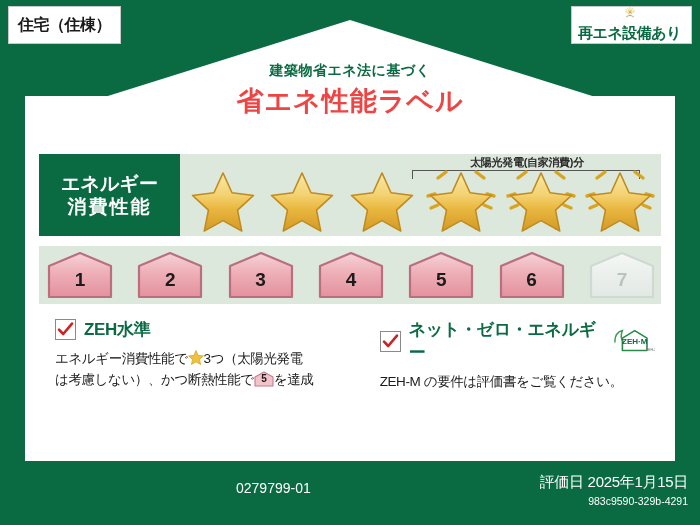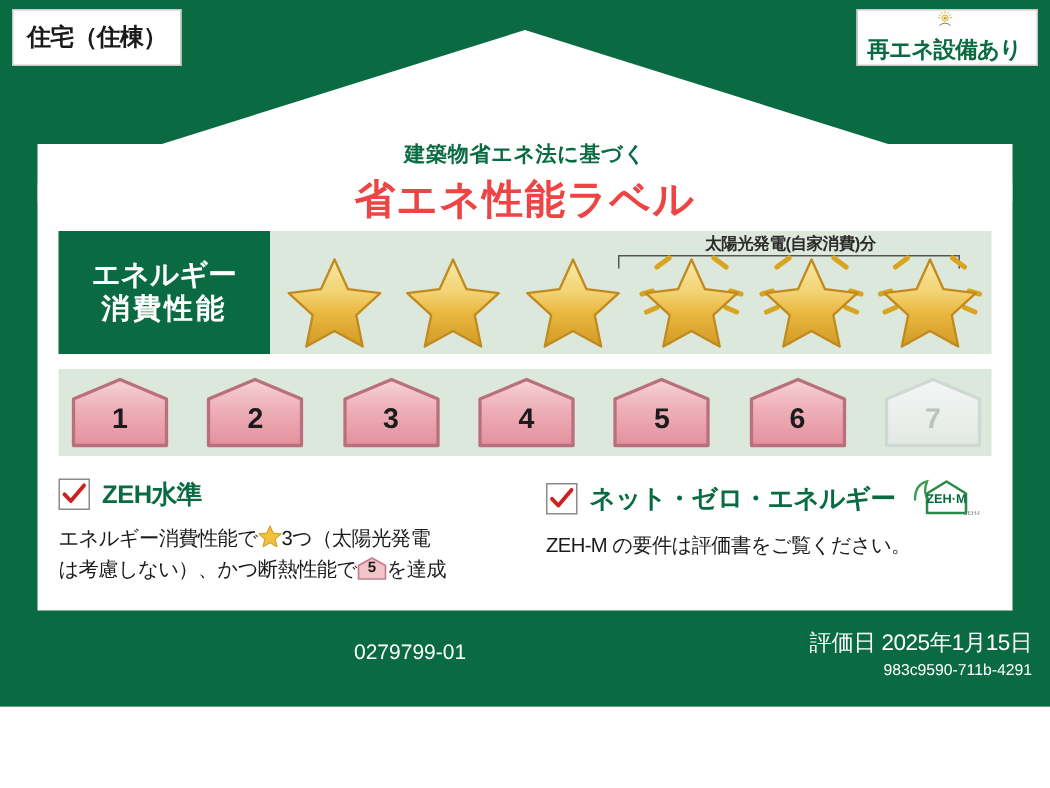--- a/index.html
+++ b/index.html
@@ -8,21 +8,21 @@
     width: 700px;
     height: 525px;
     overflow: hidden;
     font-family: "Liberation Sans", "DejaVu Sans", sans-serif;
     background: #ffffff;
   }
 
   #label-root {
     position: relative;
     width: 700px;
-    height: 471px;
+    height: 525px;
     background: #0a6b43;
     overflow: hidden;
     text-decoration: underline;
   }
 
   
   .header-band {
     position: absolute;
     left: 0; top: 0;
     width: 700px; height: 132px;
@@ -81,21 +81,20 @@
     left: 25px; top: 96px;
     width: 650px; height: 365px;
     background: #ffffff;
   }
 
   .title-wrap {
     position: absolute;
     left: 0; top: -34px;
     width: 650px;
     text-align: center;
-    margin-top: 32px;
   }
   .subtitle {
     font-size: 14px;
     font-weight: bold;
     color: #0a6b43;
     letter-spacing: 0.5px;
   }
   .main-title {
     font-size: 27px;
     font-weight: bold;
@@ -193,21 +192,21 @@
   }
   .house-num.off { color: #b9c4bd; }
 
   
   .criteria {
     position: absolute;
     left: 14px; top: 222px;
     width: 622px; height: 120px;
     display: flex;
   }
-  .crit-col { width: 50%; padding-right: 6px; }
+  .crit-col { width: 50%; padding-right: 6px; margin-left: 16px; }
   .crit-col.right { padding-left: 14px; }
 
   .crit-head {
     display: flex;
     align-items: center;
     gap: 8px;
     margin-bottom: 8px;
   }
   .checkbox {
     width: 21px; height: 21px;
@@ -572,16 +571,16 @@
         </div>
         <div class="crit-body">ZEH-M の要件は評価書をご覧ください。</div>
       </div>
 
     </div>
   </div>
 
   <div class="footer">
     <div class="bels-no">0279799-01</div>
     <div class="eval-date">評価日 2025年1月15日</div>
-    <div class="eval-id">983c9590-711b-4291</div>
+    <div class="eval-id">983c9590-329b-4291</div>
   </div>
 
 </div>
 
 </body></html>

